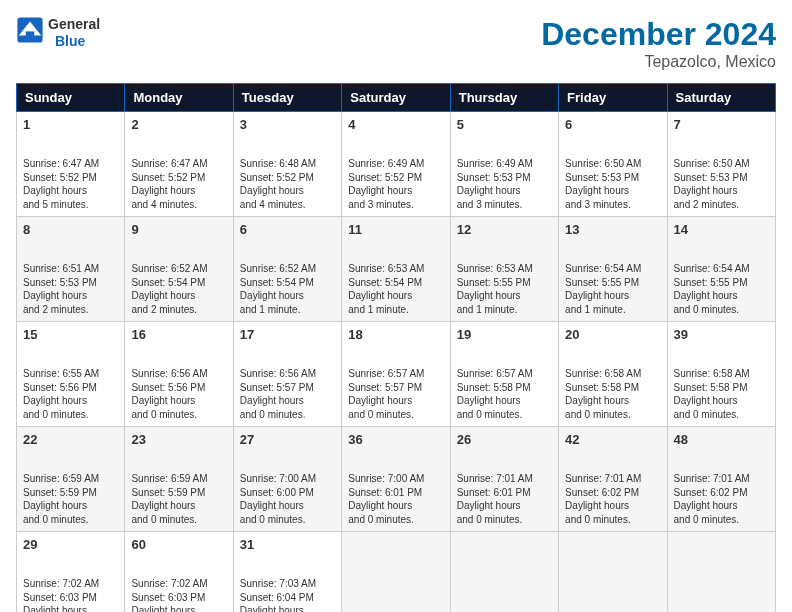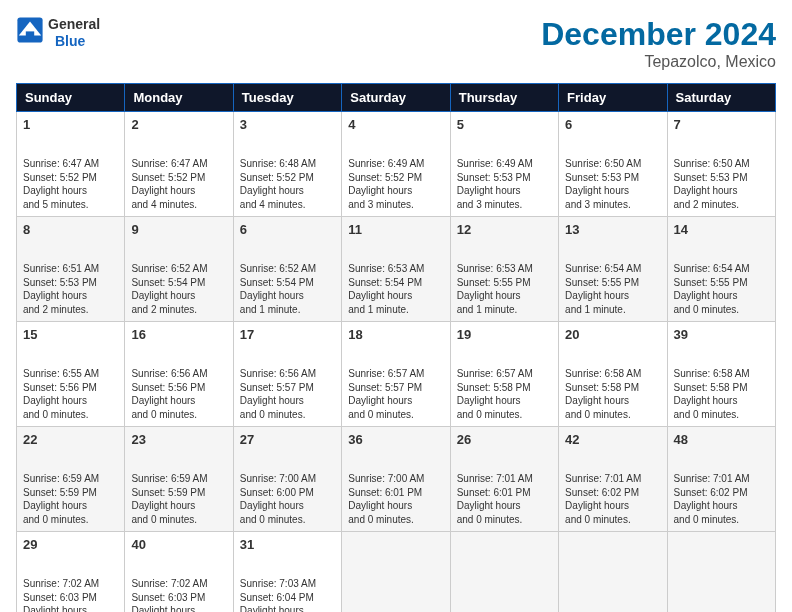--- a/index.html
+++ b/index.html
@@ -390,21 +390,21 @@
         <td>
         <span class="day-number">29</span>
         <div class="day-info">
           Sunrise: 7:02 AM<br>
           Sunset: 6:03 PM<br>
           Daylight hours<br>
           and 0 minutes.
         </div>
       </td>
         <td>
-        <span class="day-number">40</span>
+        <span class="day-number">60</span>
         <div class="day-info">
           Sunrise: 7:02 AM<br>
           Sunset: 6:03 PM<br>
           Daylight hours<br>
           and 1 minute.
         </div>
       </td>
         <td>
         <span class="day-number">31</span>
         <div class="day-info">

